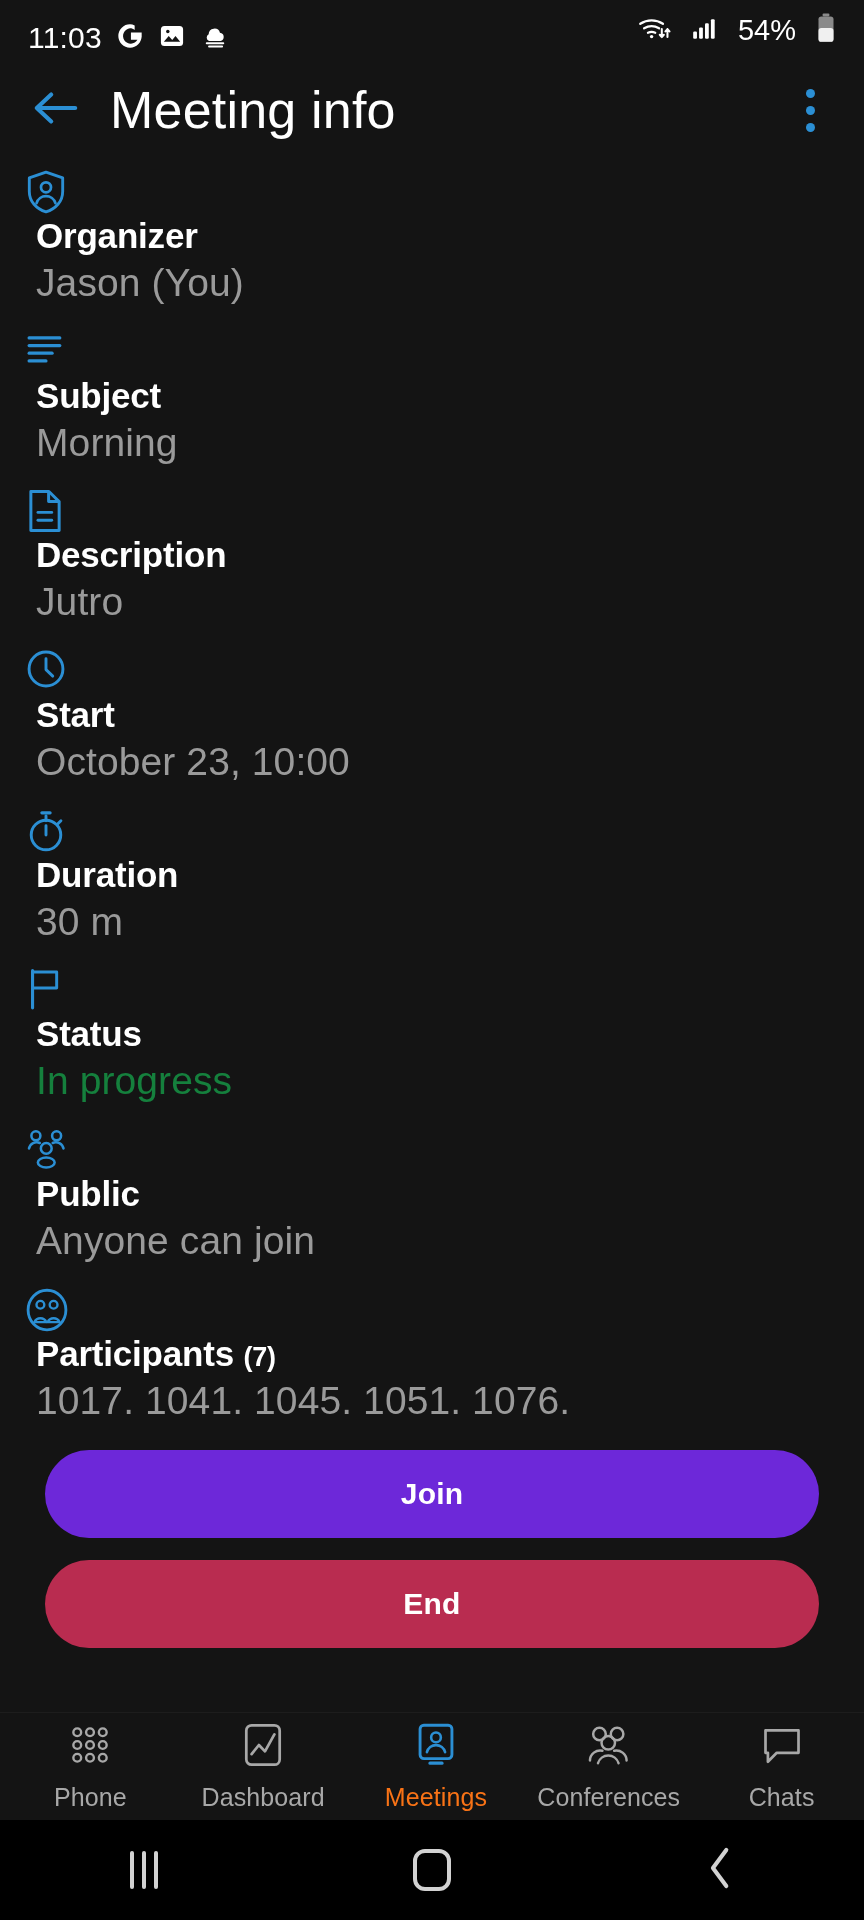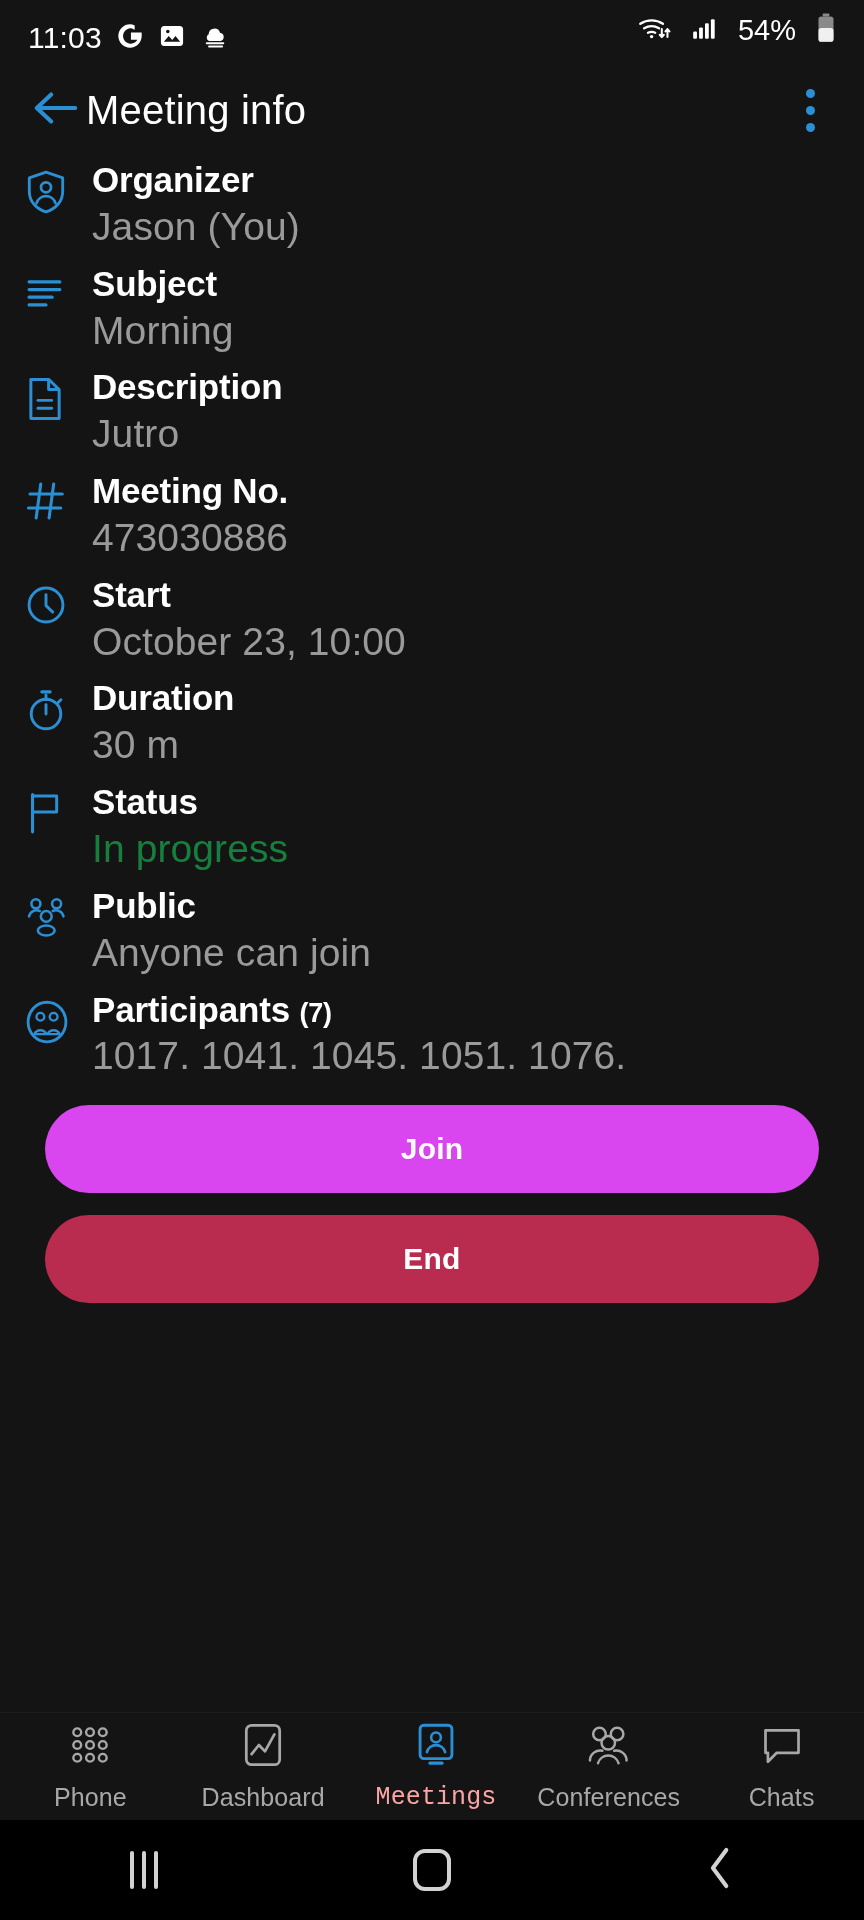--- a/index.html
+++ b/index.html
@@ -31,35 +31,36 @@
   .sb-ico { display:block; }
 
   
   .header {
     height:100px; flex:0 0 100px;
     display:flex; align-items:center;
     padding:0 26px;
   }
   .back-btn { width:60px; height:60px; display:flex; align-items:center; justify-content:center; }
   .page-title {
-    font-size:40px; font-weight:400; color:#fff;
-    letter-spacing:.2px;
+    font-size:52px; font-weight:400; color:#fff;
+    margin-left:24px; letter-spacing:.2px;
   }
   .kebab {
     margin-left:auto; width:56px; height:60px;
     display:flex; flex-direction:column; align-items:center; justify-content:center; gap:8px;
   }
   .kebab i { width:9px; height:9px; border-radius:50%; background:#2b8fd4; display:block; }
 
   
   .content { flex:1 1 auto; padding:0 0 0 0; overflow:hidden; }
   .info-row {
     display:flex;
     padding:0 26px 0 26px;
     margin-bottom:13px;
+    flex-direction:column;
   }
   .info-ico {
     width:56px; flex:0 0 56px;
     display:flex; justify-content:flex-start; align-items:flex-start;
     padding-top:10px;
   }
   .info-body { flex:1 1 auto; padding-left:10px; }
   .info-label {
     font-size:35px; font-weight:bold; color:#fff;
     line-height:1.14; letter-spacing:-.2px;
@@ -72,38 +73,38 @@
   .info-value.red { color:#15803d; }
 
   
   .actions { padding:12px 45px 0 45px; }
   .btn {
     display:flex; align-items:center; justify-content:center;
     height:88px; border-radius:44px;
     font-size:30px; font-weight:bold; color:#fff;
     letter-spacing:.2px;
   }
-  .btn-join { background:#d946ef; }
+  .btn-join { background:#6d28d9; }
   .btn-end  { background:#b92c50; margin-top:22px; }
 
   
   .tabbar {
     flex:0 0 108px; height:108px;
     display:flex; align-items:center;
     background:#141414;
     border-top:1px solid #1d1d1d;
   }
   .tab {
     flex:1 1 0; height:100%;
     display:flex; flex-direction:column;
     align-items:center; justify-content:center; gap:15px;margin-left:8px;
   }
   .tab-ico { height:46px; display:flex; align-items:center; justify-content:center; }
   .tab-label { font-size:25px; color:#a8a8a8; letter-spacing:.1px; }
-  .tab.active .tab-label { color:#fca5a5;font-family:Liberation Mono, monospace; }
+  .tab.active .tab-label { color:#f97316; }
 
   
   .navbar {
     flex:0 0 100px; height:100px;
     background:#000;
     display:flex; align-items:center;
   }
   .nav-btn { flex:1 1 0; display:flex; align-items:center; justify-content:center; }
   .nav-recent { display:flex; gap:8px; }
   .nav-recent i { width:4px; height:38px; background:#d2d2d2; border-radius:2px; display:block; }
@@ -223,31 +224,20 @@
           <rect x="6.6" y="14" width="10.6" height="1.8" rx=".9" fill="#2b8fd4"></rect>
           <rect x="6.6" y="19" width="10.6" height="1.8" rx=".9" fill="#2b8fd4"></rect>
         </svg>
       </div>
       <div class="info-body">
         <div class="info-label">Description</div>
         <div class="info-value">Jutro</div>
       </div>
     </div>
 
-    <div class="info-row">
-      <div class="info-ico">
-        <svg width="40" height="40" viewBox="0 0 26 26">
-          <path d="M9.6 2 6.6 24M18 2l-3 22M2.6 8.4h21M1.6 17.6h21" stroke="#2b8fd4" stroke-width="2" fill="none" stroke-linecap="round"></path>
-        </svg>
-      </div>
-      <div class="info-body">
-        <div class="info-label">Meeting No.</div>
-        <div class="info-value">473030886</div>
-      </div>
-    </div>
 
     <div class="info-row">
       <div class="info-ico">
         <svg width="40" height="40" viewBox="0 0 26 26">
           <circle cx="13" cy="13" r="11" stroke="#2b8fd4" stroke-width="1.9" fill="none"></circle>
           <path d="M13 6.3V13.4l4.4 4.2" stroke="#2b8fd4" stroke-width="1.9" fill="none" stroke-linecap="round" stroke-linejoin="round"></path>
         </svg>
       </div>
       <div class="info-body">
         <div class="info-label">Start</div>

